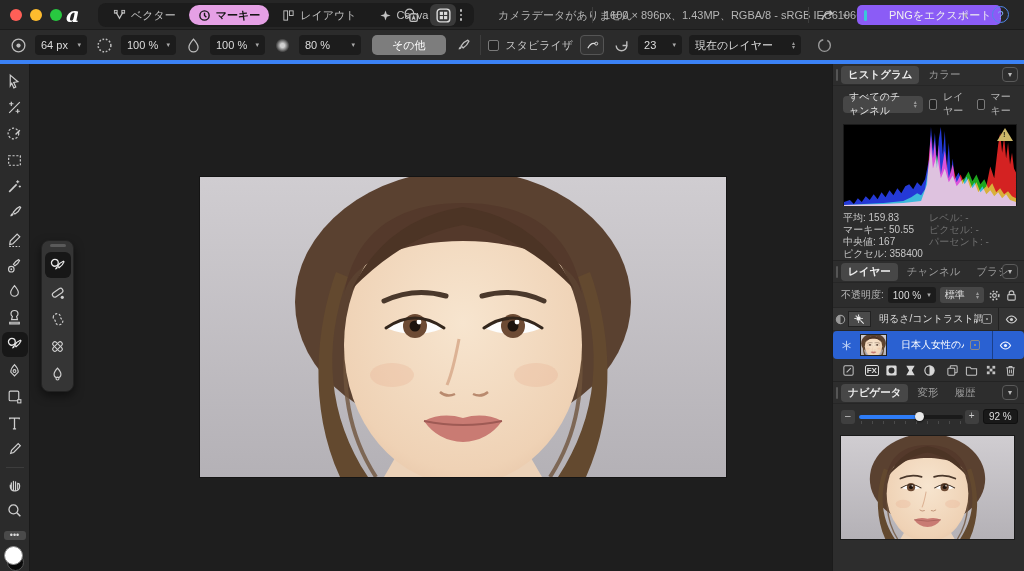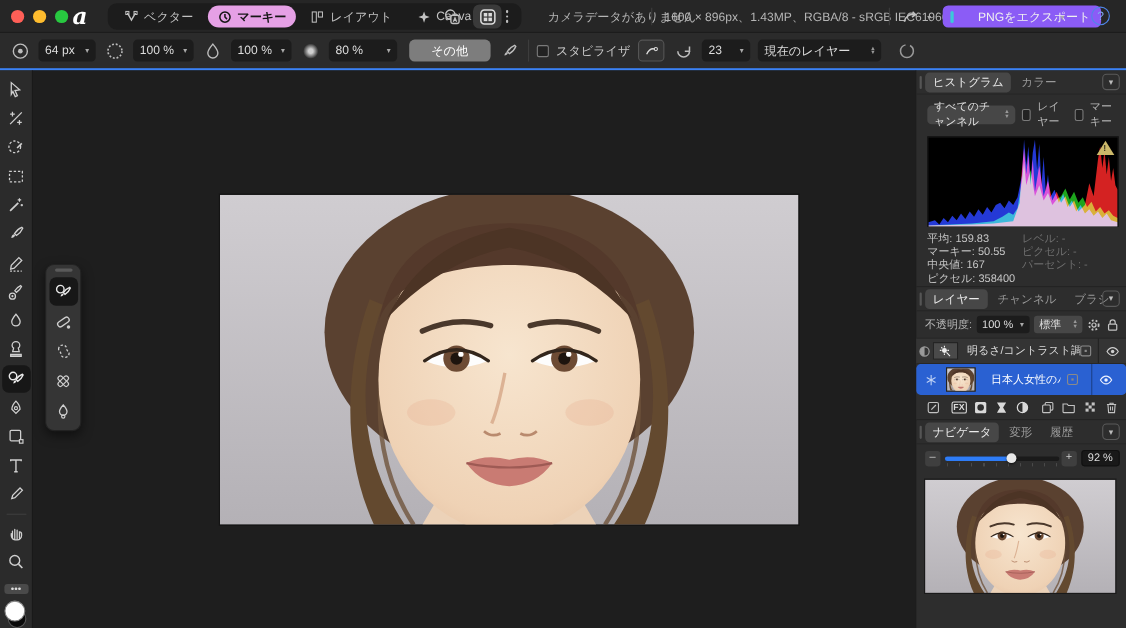--- a/index.html
+++ b/index.html
@@ -21,21 +21,21 @@
   .tb-btn { width:26px; height:22px; display:flex; align-items:center; justify-content:center; border-radius:6px; }
   .tb-btn.lit { background:#3a3a3a; }
   .tb-text { position:absolute; top:0; height:30px; display:flex; align-items:center; font-size:11px; color:#b5b5b5; white-space:nowrap; }
   .vsep { position:absolute; top:7px; width:1px; height:16px; background:#3d3d3d; }
   .export-btn { position:absolute; left:857px; top:5px; height:20px; background:#8b5cf6; border-radius:5px; display:flex; align-items:center; gap:22px; padding:0 10px 0 7px; font-size:11px; color:#f0f0f0; }
   .export-bar { width:3px; height:11px; border-radius:2px; }
   .dd-arrow { font-size:7px; color:#aaa; }
   .help { position:absolute; left:992px; top:6px; width:17px; height:17px; border:1.5px solid #4f86e8; border-radius:50%; color:#7ea8f0; font-size:11px; display:flex; align-items:center; justify-content:center; }
 
   
-  .ctxbar { position:absolute; left:0; top:30px; width:1024px; height:34px; background:#2b2b2b; border-bottom:2px solid #3b82f6; display:flex; align-items:center; padding:0 8px; gap:7px; }
+  .ctxbar { position:absolute; left:0; top:30px; width:1024px; height:34px; background:#2b2b2b; border-bottom:4px solid #3b82f6; display:flex; align-items:center; padding:0 8px; gap:7px; }
   .sel { height:20px; background:#1c1c1c; border-radius:4px; display:flex; align-items:center; justify-content:space-between; padding:0 6px; font-size:11px; color:#ddd; gap:6px; }
   .pillbtn { height:20px; background:#7d7d7d; color:#fff; border-radius:5px; font-size:11px; display:flex; align-items:center; padding:0 20px; }
   .cdiv { width:1px; height:20px; background:#3d3d3d; }
   .chk { width:11px; height:11px; border:1px solid #7a7a7a; border-radius:2px; background:#222; }
   .ctxlabel { font-size:11px; color:#c9c9c9; }
   .updown { display:flex; flex-direction:column; line-height:4px; font-size:6px; color:#999; }
   .iconbox { width:20px; height:20px; display:flex; align-items:center; justify-content:center; }
   .ropebox { width:24px; height:20px; border:1px solid #555; border-radius:4px; display:flex; align-items:center; justify-content:center; background:#333; }
 
   
@@ -56,21 +56,21 @@
 
   
   .canvas { position:absolute; left:30px; top:64px; width:802px; height:507px; background:#1e1e1e; }
   .photo { position:absolute; left:170px; top:113px; width:526px; height:300px; outline:1px solid #141414; }
 
   
   .rpanel { position:absolute; left:832px; top:64px; width:192px; height:507px; background:#2d2d2d; border-left:1px solid #1b1b1b; font-size:10px; }
   .phead { position:relative; height:22px; display:flex; align-items:center; gap:2px; padding-left:8px; border-bottom:1px solid #262626; }
   .grip { position:absolute; left:3px; top:5px; width:2px; height:12px; background:#555; border-radius:1px; }
   .ptab { padding:2px 7px; border-radius:4px; color:#9a9a9a; font-size:10.5px; white-space:nowrap; }
-  .ptab.active { background:#474747; color:#ececec; }
+  .ptab.active { background:#474747; color:#ececec;font-weight:bold; }
   .chevbtn { position:absolute; right:6px; top:3px; width:16px; height:15px; border:1px solid #5a5a5a; border-radius:4px; color:#bbb; font-size:8px; display:flex; align-items:center; justify-content:center; }
   .hsep { height:1px; background:#232323; }
 
   .chanrow { display:flex; align-items:center; gap:6px; padding:4px 6px 4px 10px; }
   .chansel { height:17px; background:#474747; border-radius:4px; display:flex; align-items:center; gap:5px; padding:0 6px; color:#e2e2e2; font-size:10px; }
   .cblabel { color:#b5b5b5; font-size:10px; }
   .histo { position:relative; margin:2px 8px 4px 10px; width:174px; height:82px; background:#000; border:1px solid #1a1a1a; }
   .histo svg { position:absolute; inset:0; }
   .warn { position:absolute; right:3px; top:3px; width:0; height:0; border-left:8px solid transparent; border-right:8px solid transparent; border-bottom:13px solid #cdb96a; }
   .warn:after { content:"!"; position:absolute; left:-2px; top:2px; font-size:8px; color:#3a3420; font-weight:bold; }

